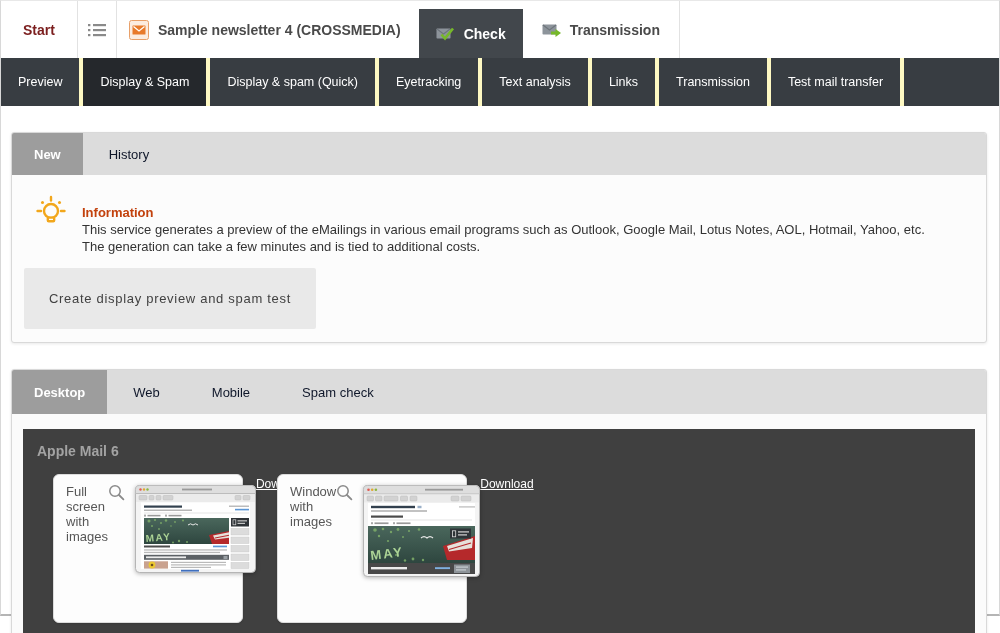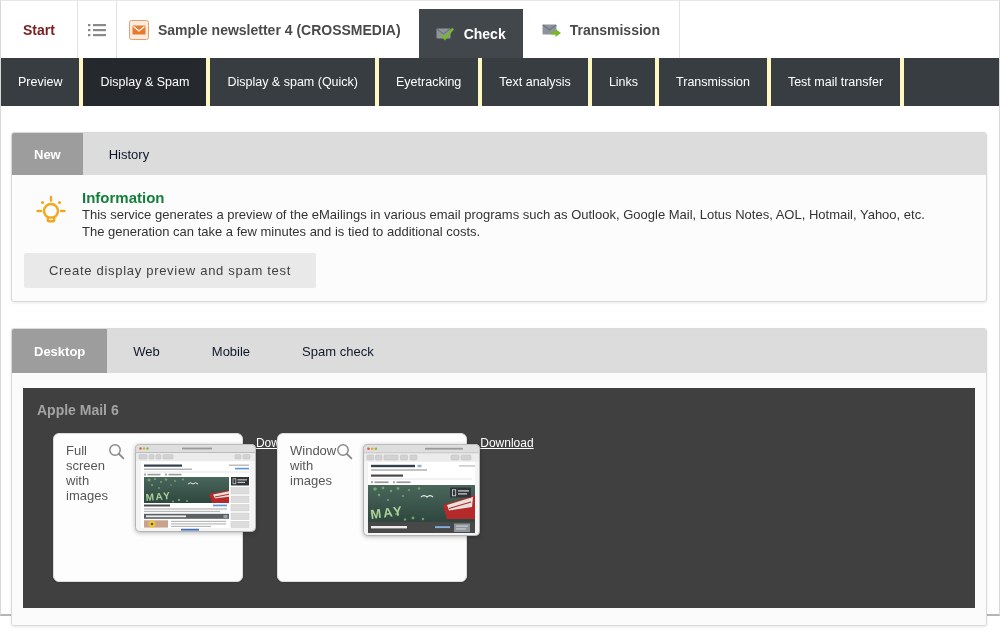--- a/index.html
+++ b/index.html
@@ -54,25 +54,25 @@
   .tab {
     display:flex; align-items:center; padding:12px 26px;
     font-size:13px; color:#0f172a; cursor:pointer;
   }
   .tab.active { background:#9d9d9d; color:#ffffff; font-weight:bold; padding:0 22px; }
 
   
   .panel1-body { padding:14px 20px 13px 8px; }
   .info-row { display:flex; }
   .bulb-wrap { width:62px; flex:0 0 62px; display:flex; justify-content:center; padding-top:3px; }
-  .info-title { font-size:15px; font-weight:bold; color:#15803d; line-height:17px; }
+  .info-title { font-size:13px; font-weight:bold; color:#c2410c; line-height:17px;margin-top:15px; }
   .info-para { font-size:13px; color:#333333; line-height:17px; max-width:858px; }
   .create-btn {
     margin:13px 0 0 4px; background:#e9e9e9; border:none; border-radius:2px;
-    padding:10px 25px; font-family:"Liberation Sans",sans-serif;
+    padding:23px 25px; font-family:"Liberation Sans",sans-serif;
     font-size:13px; color:#414141; letter-spacing:0.7px; cursor:pointer;
   }
 
   
   .panel2-body { padding:15px 11px 17px 11px; background:#fbfbfb; }
   .group { background:#404040; }
   .group-title { font-size:14px; font-weight:bold; color:#a3a3a3; padding:14px 16px 4px 14px; }
   .cards { display:flex; gap:34px; padding:11px 0 26px 30px; }
   .card {
     width:190px; height:149px; background:#fdfdfd;

